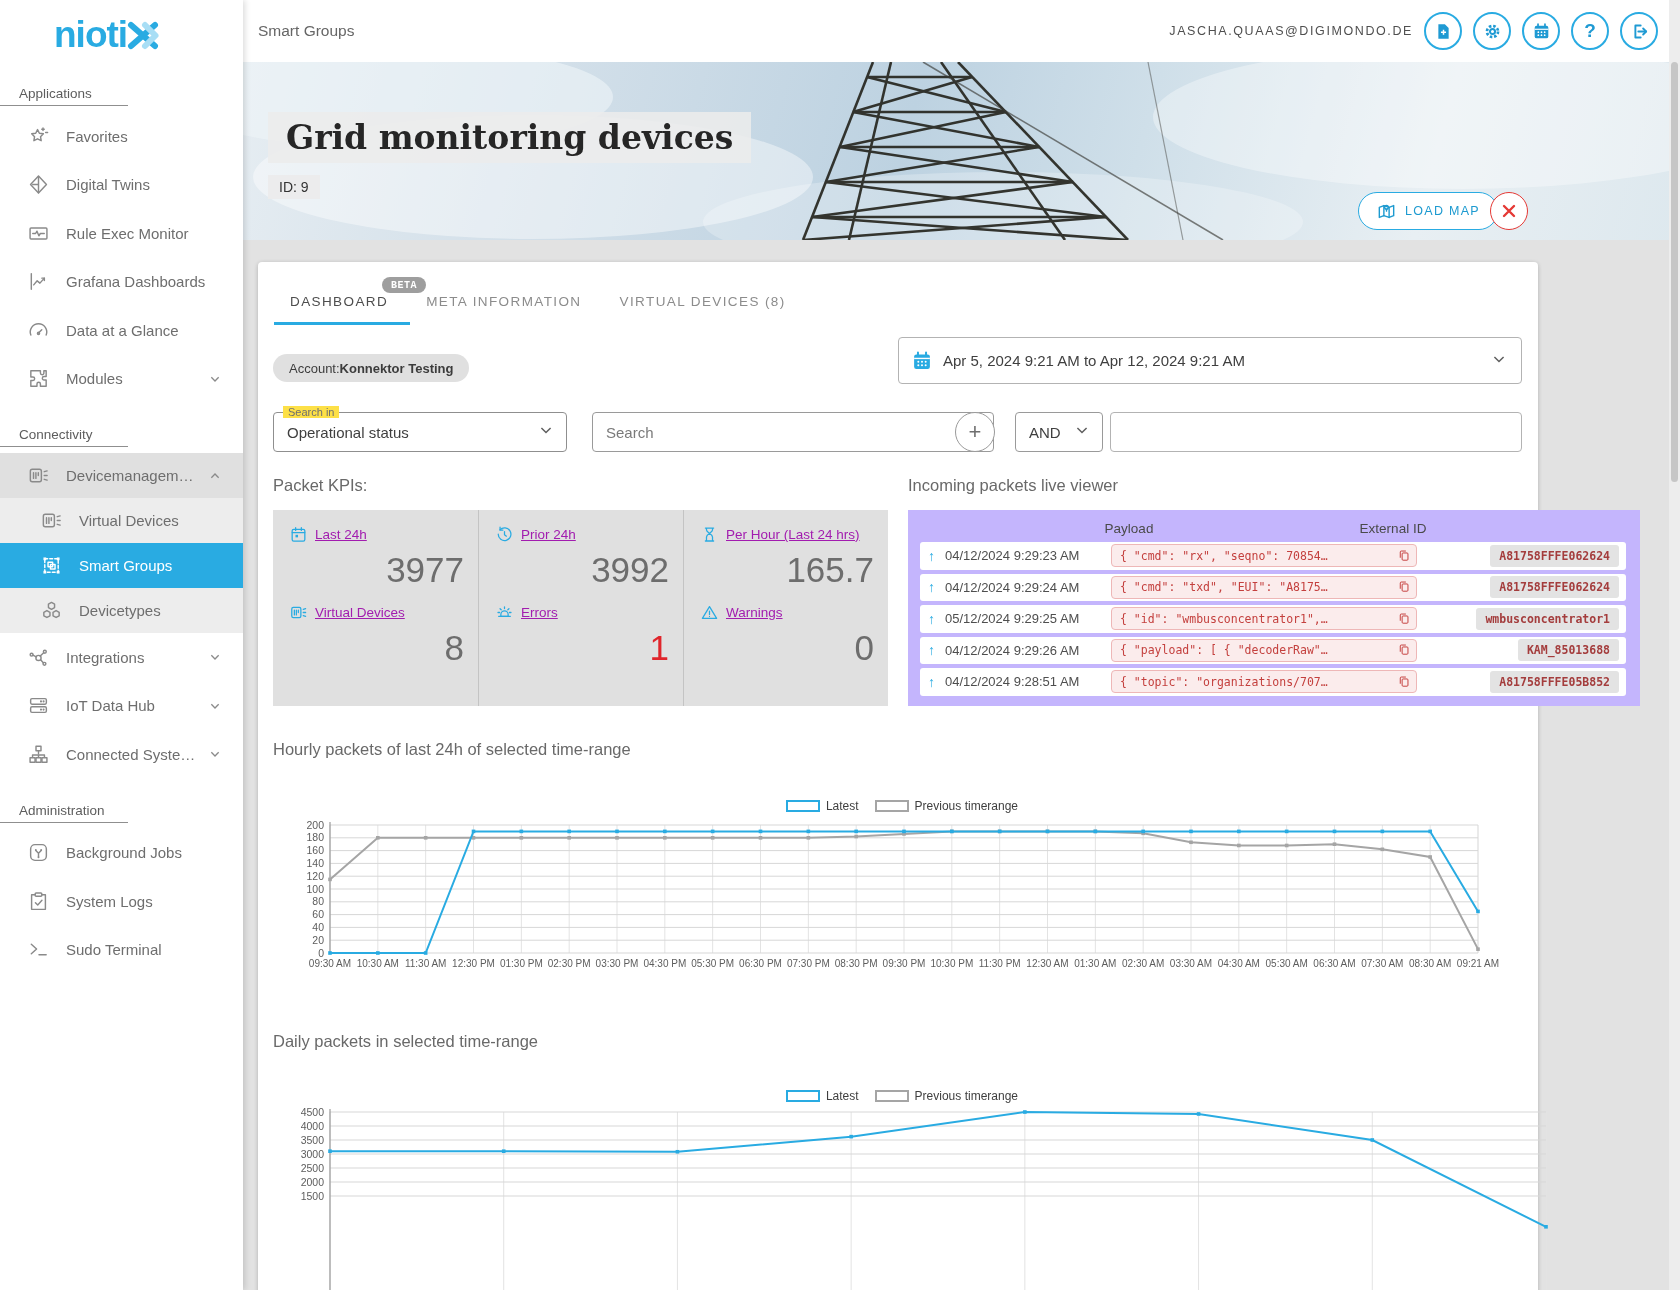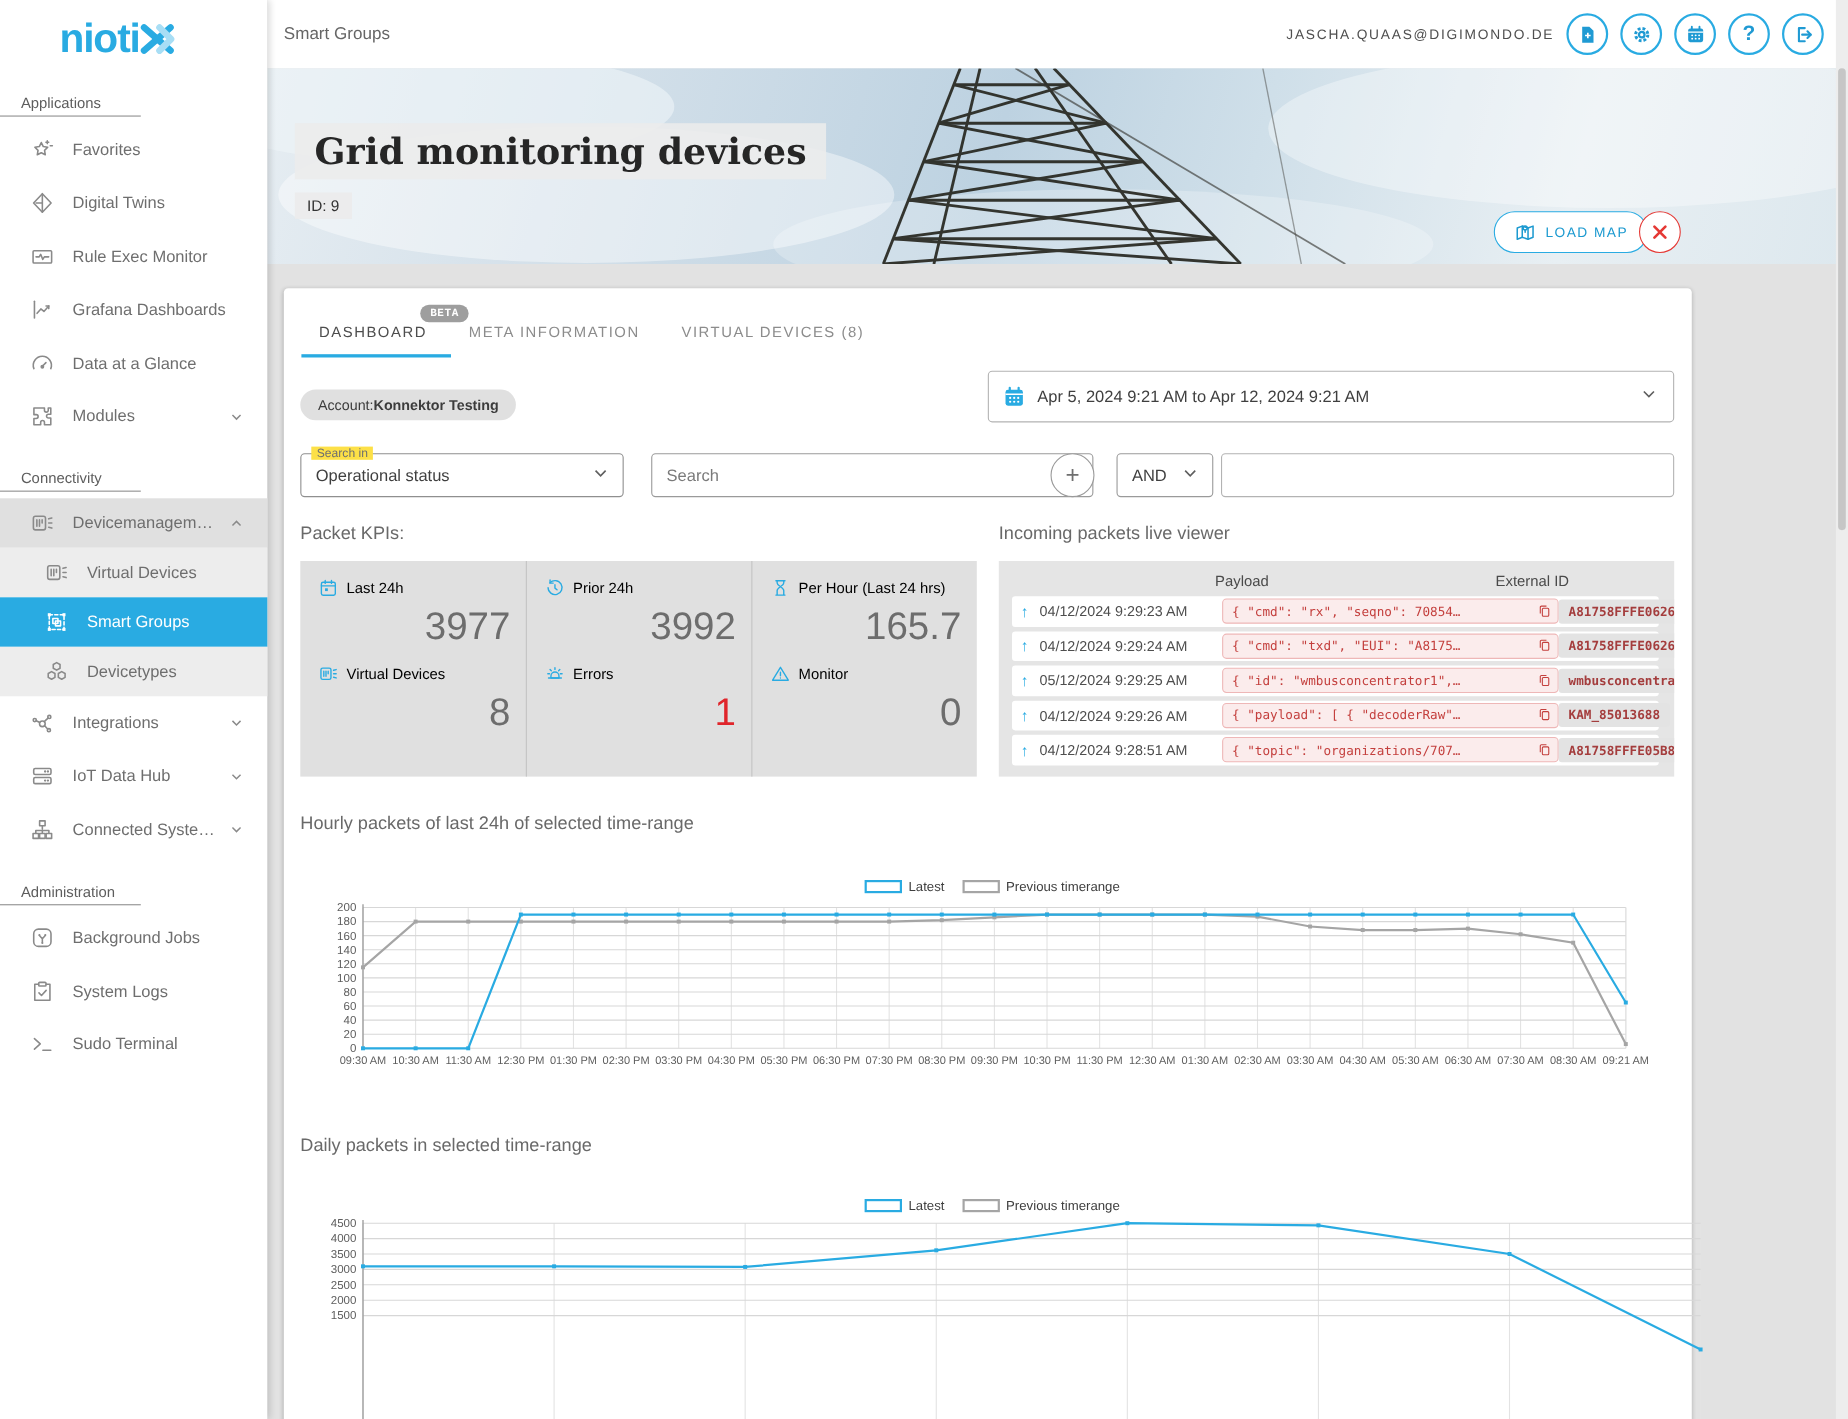--- a/index.html
+++ b/index.html
@@ -85,27 +85,27 @@
     border:1px solid #9a9a9a; background:#fff; color:#6f6f6f; font-size:22px; font-weight:300;
     display:flex; align-items:center; justify-content:center; cursor:pointer; }
 
   .sec-title { position:absolute; font-size:16.5px; color:#696969; }
 
   
   .kpi-panel { position:absolute; left:15px; top:248px; width:615px; height:196px; background:#e0e0e0;
     display:grid; grid-template-columns:1fr 1fr 1fr; }
   .kpi-col { padding:13px 14px 0 16px; }
   .kpi-col + .kpi-col { border-left:1px solid #c4c4c4; }
-  .kpi-label { display:flex; align-items:center; gap:7px; font-size:13.5px; color:#000000; margin-top:2px; }
+  .kpi-label { display:flex; align-items:center; gap:7px; font-size:13.5px; color:#a21caf; margin-top:2px;text-decoration:underline; }
   .kpi-label .kicon { width:19px; height:19px; color:var(--accent); flex:none; }
   .kpi-label .kicon svg { width:19px; height:19px; fill:none; stroke:currentColor; stroke-width:1.6; stroke-linecap:round; stroke-linejoin:round; }
   .kpi-value { text-align:right; font-size:35px; color:#6d6d6d; margin:6px 0 13px; }
 
   
-  .viewer-panel { position:absolute; left:650px; top:248px; width:614px; height:196px; background:#e5e5e5;
+  .viewer-panel { position:absolute; left:650px; top:248px; width:732px; height:196px; background:#c4b5fd;
     padding:6px 14px 8px 12px; overflow:hidden; }
   .viewer-head { position:relative; height:26px; font-size:13.5px; color:#4a4a4a; }
   .vh-payload { position:absolute; left:209px; transform:translateX(-50%); top:5px; }
   .vh-ext { position:absolute; left:473px; transform:translateX(-50%); top:5px; }
   .vrow { background:#fff; border-radius:3px; height:27.5px; margin-bottom:4px; display:flex; align-items:center;
     padding:0 7px 0 8px; }
   .vrow .arrow { color:var(--accent); font-size:14px; font-weight:bold; width:17px; flex:none; }
   .vrow .vtime { font-size:13px; color:#4e4e4e; width:166px; flex:none; white-space:nowrap; }
   .pchip { width:306px; flex:none; height:23px; background:#fbecec; border:1px solid #eeb7b7; border-radius:4px;
     display:flex; align-items:center; padding:0 5px 0 8px; cursor:pointer; }
@@ -549,21 +549,21 @@
                 <path d="M6.8 3.8h10.4M6.8 20.2h10.4M8.2 3.8v2.6c0 3.4 7.6 4.6 7.6 8.6v5.2M15.8 3.8v2.6c0 3.4-7.6 4.6-7.6 8.6v5.2"></path>
               </svg></span>
             <span>Per Hour (Last 24 hrs)</span>
           </div>
           <div class="kpi-value">165.7</div>
           <div class="kpi-label">
             <span class="kicon"><svg viewBox="0 0 24 24">
                 <path d="M12 4.6L21 19.4H3z"></path>
                 <path d="M12 10.2v4.2M12 16.9v.01"></path>
               </svg></span>
-            <span>Monitor</span>
+            <span>Warnings</span>
           </div>
           <div class="kpi-value">0</div>
         </div>
       </div>
 
     <div class="viewer-panel">
       <div class="viewer-head">
         <span class="vh-payload">Payload</span>
         <span class="vh-ext">External ID</span>
       </div>

